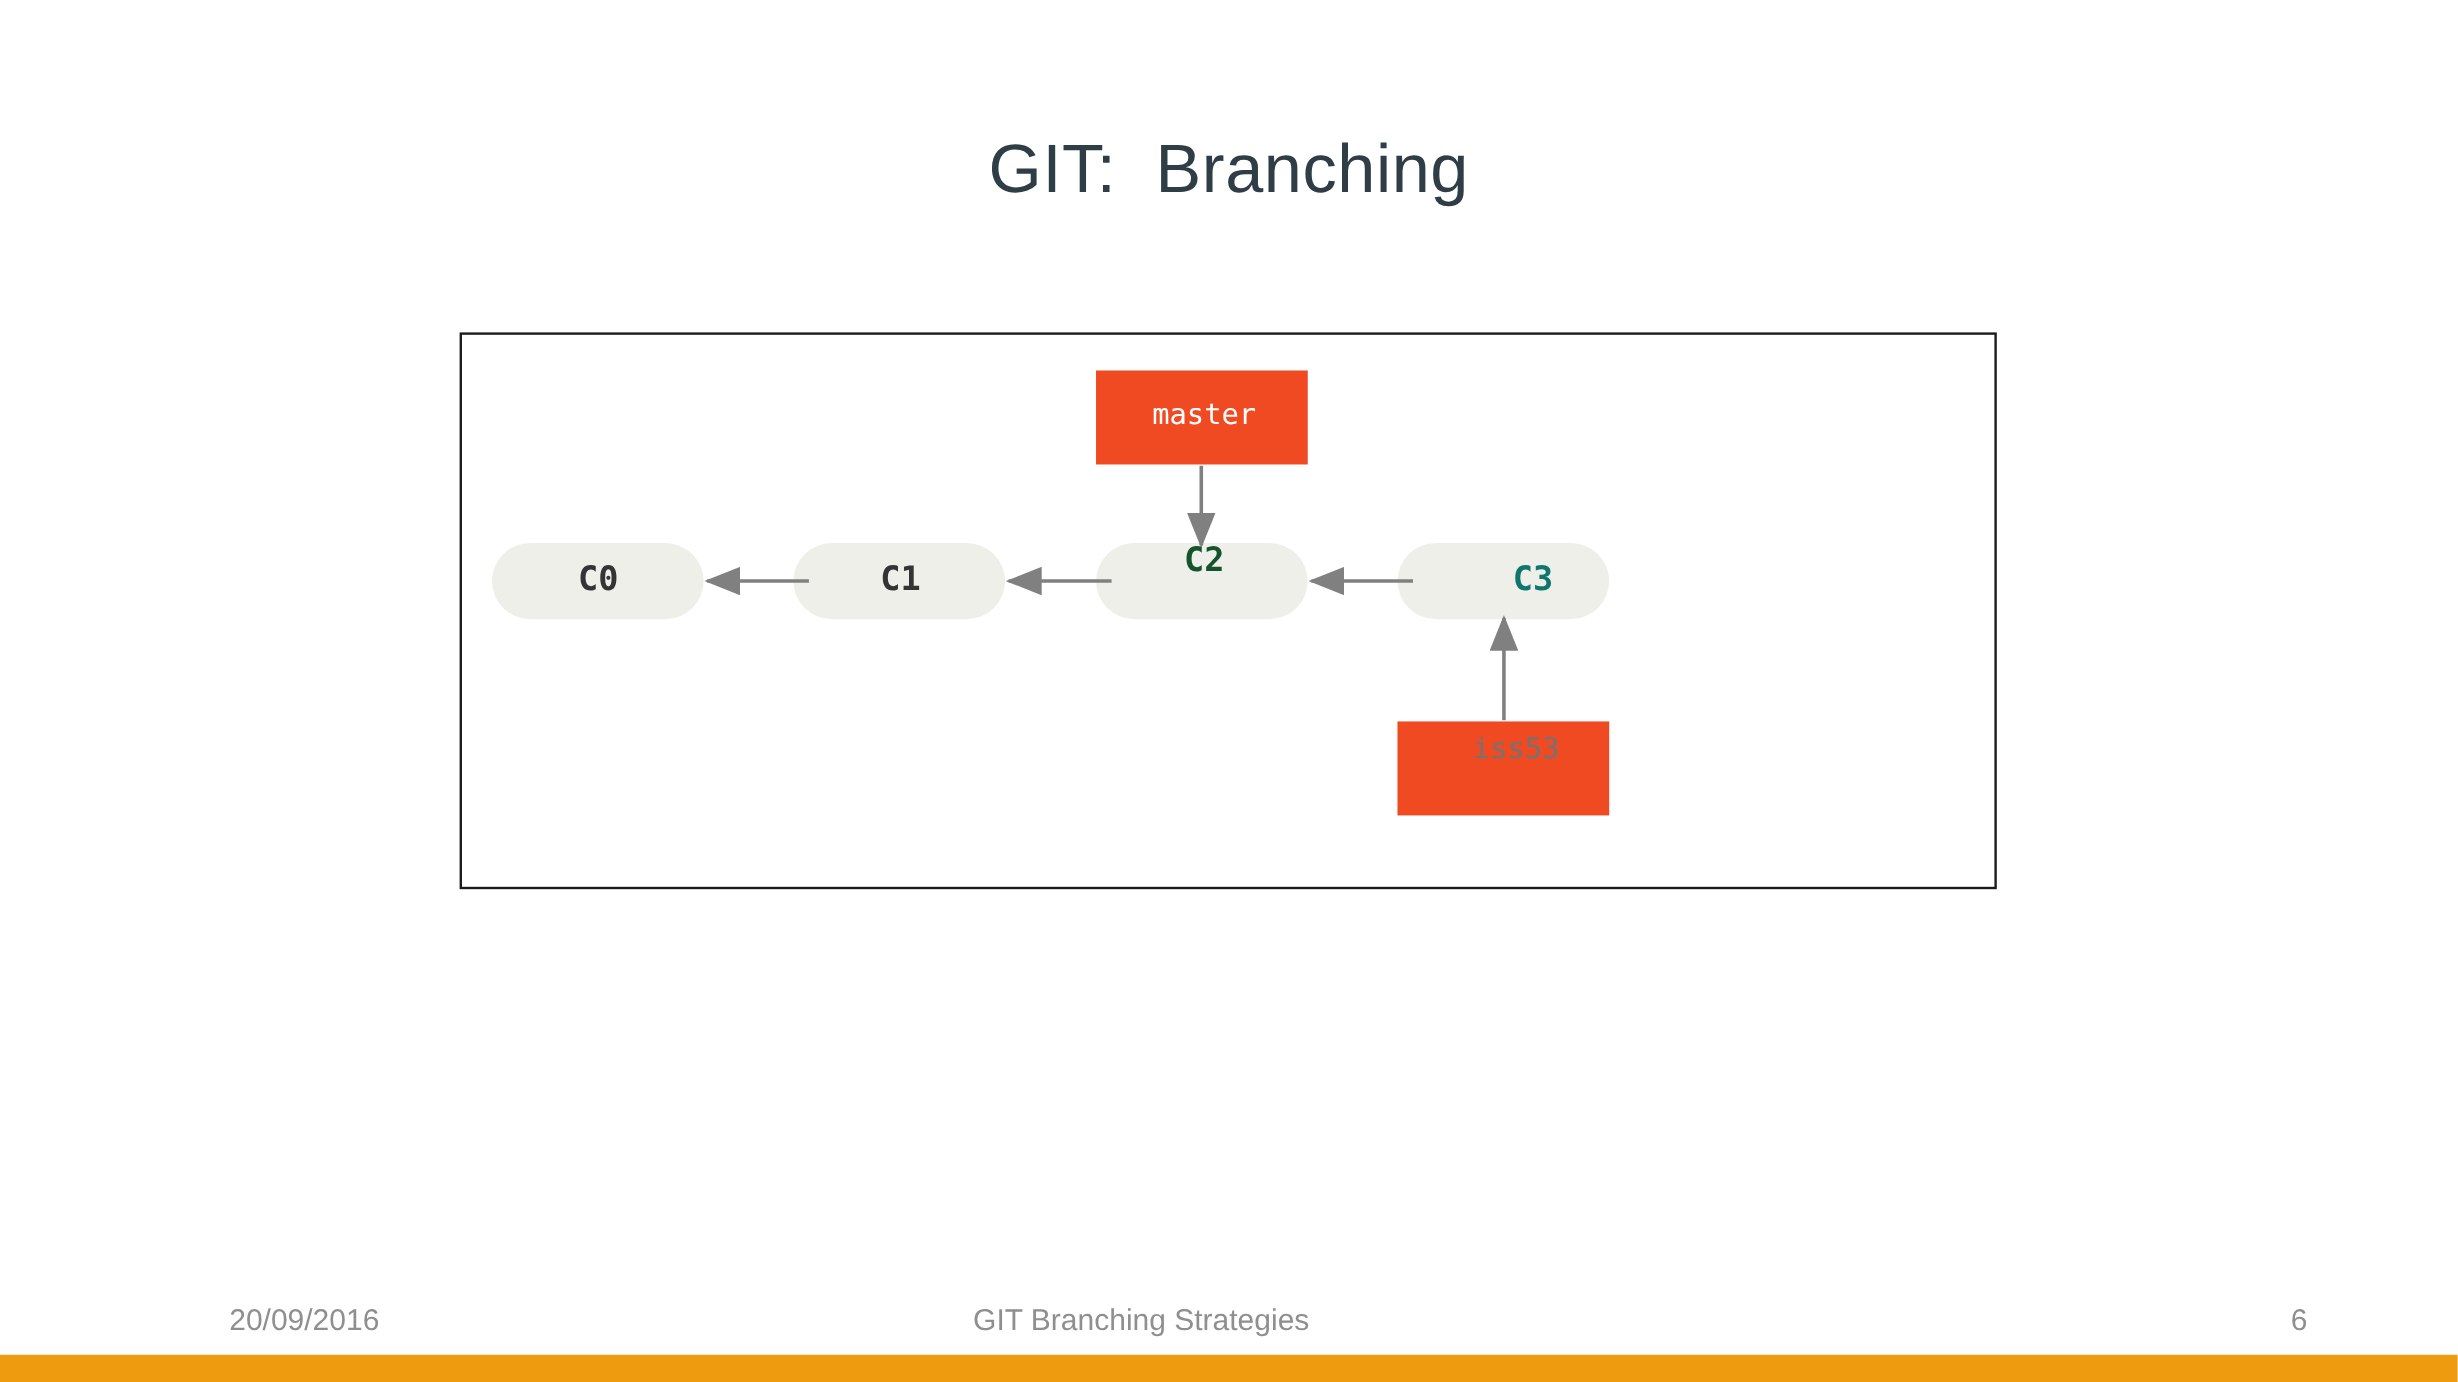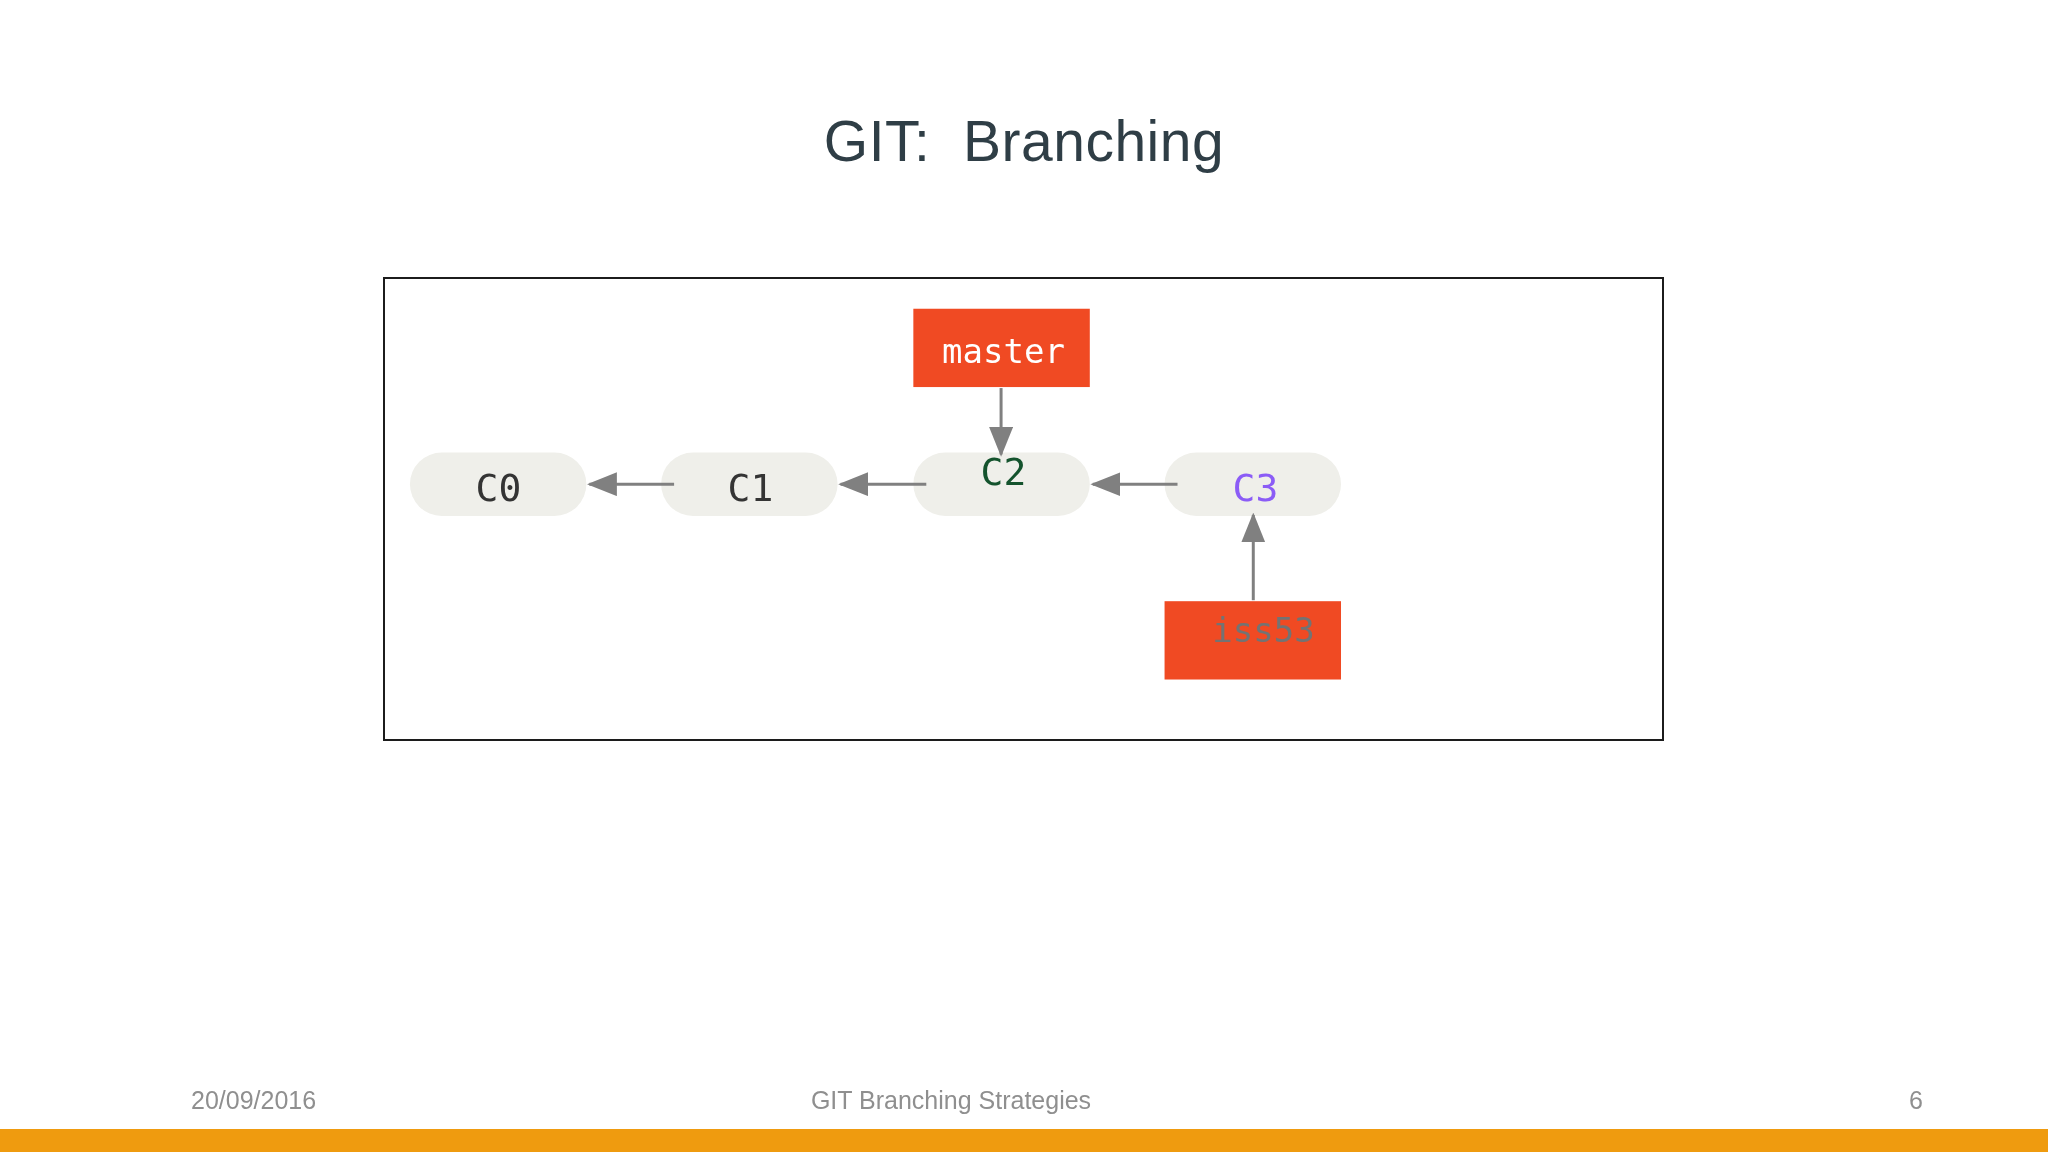--- a/index.html
+++ b/index.html
@@ -47,30 +47,30 @@
     top: 0;
     width: 100%;
     height: 100%;
     display: block;
   }
 
   
   .commit-label {
     position: absolute;
     font-family: "DejaVu Sans Mono", "Liberation Mono", monospace;
-    font-size: 38px;
-    font-weight: 400;
+    font-size: 28px;
+    font-weight: 700;
     color: #343434;
     text-align: center;
     white-space: pre;
   }
   .branch-label {
     position: absolute;
     font-family: "DejaVu Sans Mono", "Liberation Mono", monospace;
-    font-size: 34px;
+    font-size: 24px;
     font-weight: 400;
     color: #ffffff;
     text-align: center;
     white-space: pre;
   }
 
   
   .footer-text {
     position: absolute;
     top: 1086px;
@@ -129,21 +129,21 @@
     <line x1="543" y1="207" x2="457" y2="207" stroke="#808080" stroke-width="3" marker-end="url(#arrowhead)"></line>
     <line x1="795" y1="207" x2="710" y2="207" stroke="#808080" stroke-width="3" marker-end="url(#arrowhead)"></line>
 
     <line x1="618" y1="110" x2="618" y2="177" stroke="#808080" stroke-width="3" marker-end="url(#arrowhead)"></line>
     <line x1="871" y1="324" x2="871" y2="238" stroke="#808080" stroke-width="3" marker-end="url(#arrowhead)"></line>
   </svg>
 
   <div class="commit-label" style="left: 25px; top: 187px; width: 177px; color: rgb(52, 52, 52);">C0</div>
   <div class="commit-label" style="left: 277px; top: 187px; width: 177px; color: rgb(52, 52, 52);">C1</div>
   <div class="commit-label" style="left: 530px; top: 171px; width: 177px; color: #14532d;">C2</div>
-  <div class="commit-label" style="left: 782px; top: 187px; width: 177px; color: #8b5cf6;">C3</div>
+  <div class="commit-label" style="left: 804px; top: 187px; width: 177px; color: #0f766e;">C3</div>
 
   <div class="branch-label" style="left: 530px; top: 52px; width: 177px; color: rgb(255, 255, 255);">master</div>
   <div class="branch-label" style="left: 790px; top: 331px; width: 177px; color: #737373;">iss53</div>
 
 </div>
 
 <div class="footer-text" id="footer-date" style="color: rgb(143, 143, 143);">20/09/2016</div>
 
 <div class="footer-text" id="footer-subject" style="color: rgb(143, 143, 143);">GIT Branching Strategies</div>
 

